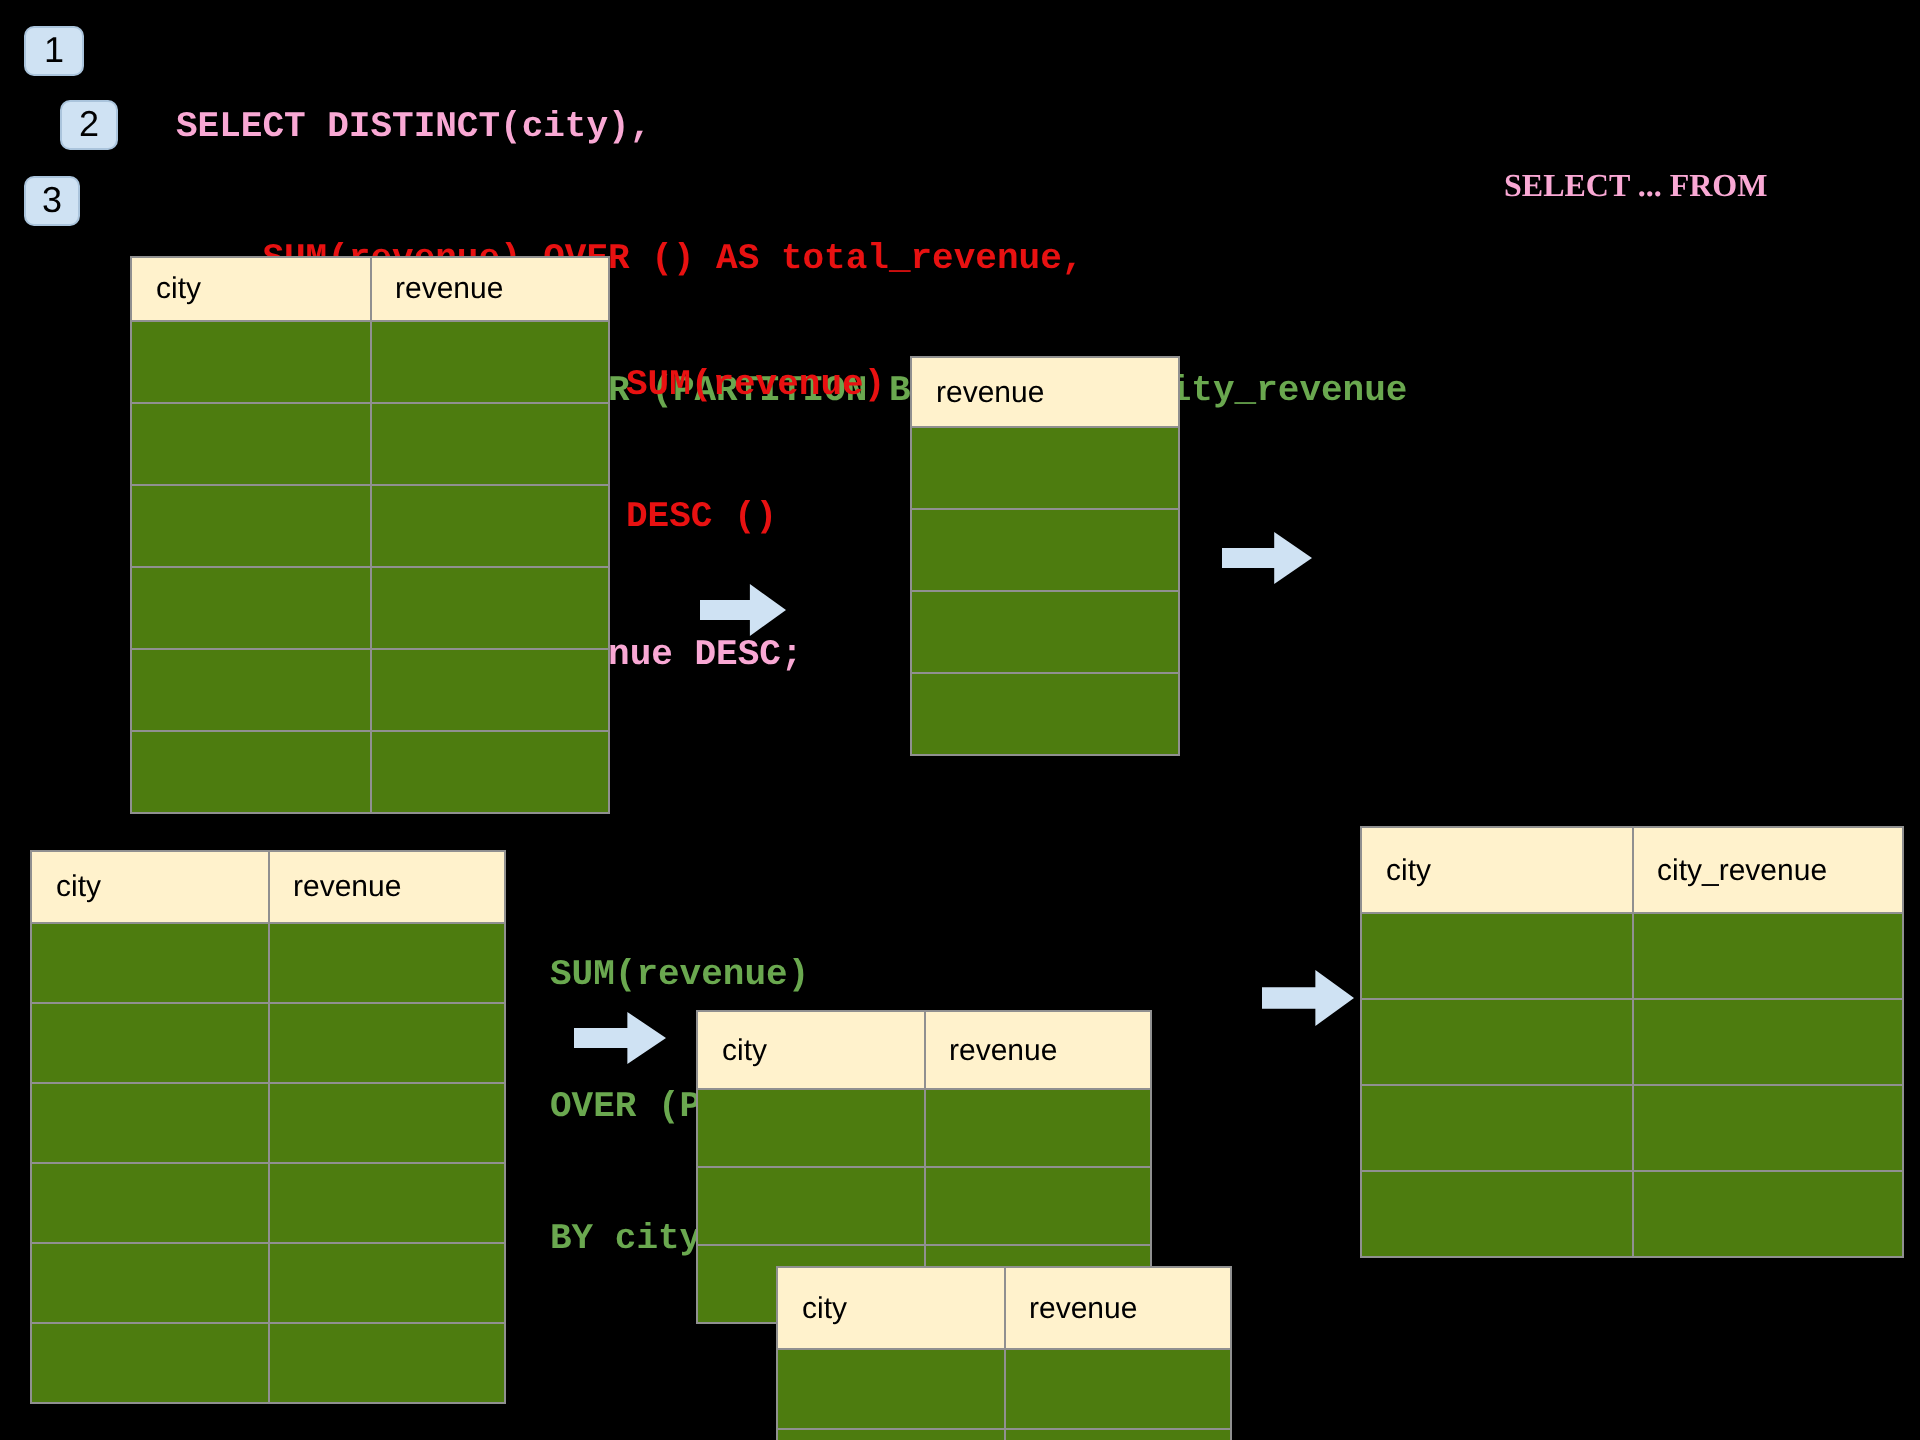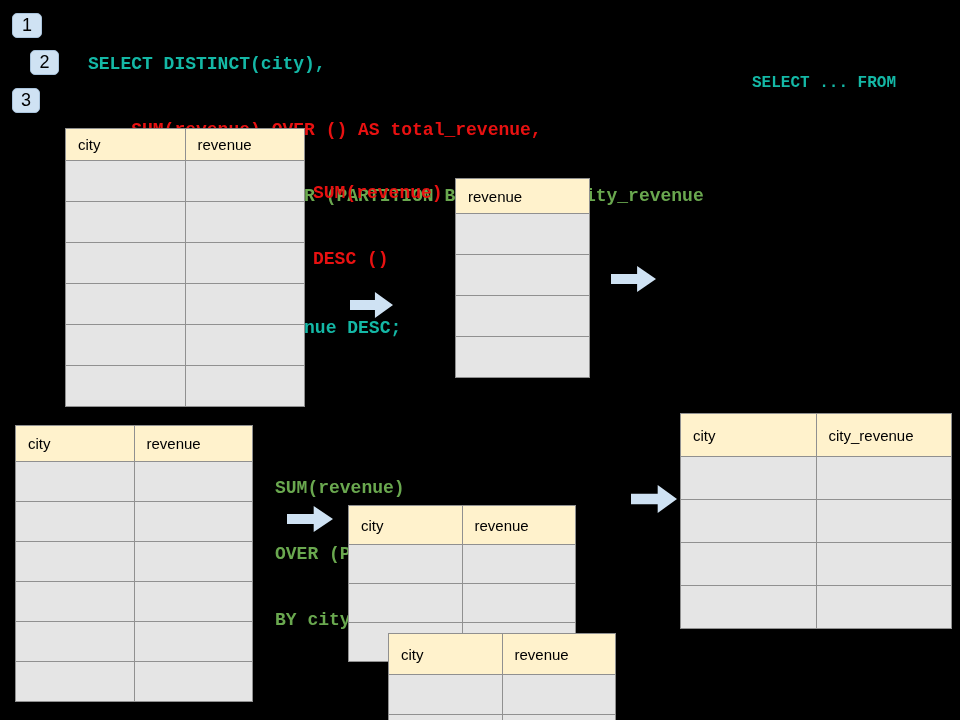--- a/index.html
+++ b/index.html
@@ -11,29 +11,29 @@
          color:#000;font:18px "Liberation Sans",sans-serif;
          display:flex;align-items:center;justify-content:center;box-sizing:border-box;}
   .badge1{left:12px;top:13px;width:30px;height:25px;}
   .badge2{left:30px;top:50px;width:29px;height:25px;}
   .badge3{left:12px;top:88px;width:28px;height:25px;}
 
   
   .code{position:absolute;font-family:"Liberation Mono",monospace;font-weight:bold;
         white-space:pre;}
   .main-code{left:88px;top:9px;font-size:18px;line-height:22px;}
-  .side-note{left:752px;top:31px;font-size:16px;line-height:21px;}
+  .side-note{left:752px;top:41px;font-size:16px;line-height:21px;font-family:Liberation Serif, serif;}
   .sum-over-label{left:313px;top:138px;font-size:18px;line-height:22px;}
   .sum-partition-label{left:275px;top:433px;font-size:18px;line-height:22px;}
-  .purple{color:#14b8a6;}
+  .purple{color:#f9a8d4;}
   .red{color:#E81111;}
   .green{color:#6AA84F;}
 
   
-  .dtable{position:absolute;border-collapse:collapse;table-layout:fixed;background:#e5e5e5;}
+  .dtable{position:absolute;border-collapse:collapse;table-layout:fixed;background:#4d7c0f;}
   .dtable th{background:#FFF2CC;color:#000;font-family:"Liberation Sans",sans-serif;
              font-size:15px;font-weight:400;text-align:left;padding:0 0 0 12px;}
   .dtable th,.dtable td{border:1px solid #909090;box-sizing:border-box;}
   .t1{left:65px;top:128px;width:240px;}
   .t1 th{height:32px;} .t1 td{height:41px;}
   .t2{left:455px;top:178px;width:135px;}
   .t2 th{height:35px;} .t2 td{height:41px;}
   .t3{left:15px;top:425px;width:238px;}
   .t3 th{height:36px;} .t3 td{height:40px;}
   .t4{left:348px;top:505px;width:228px;}

